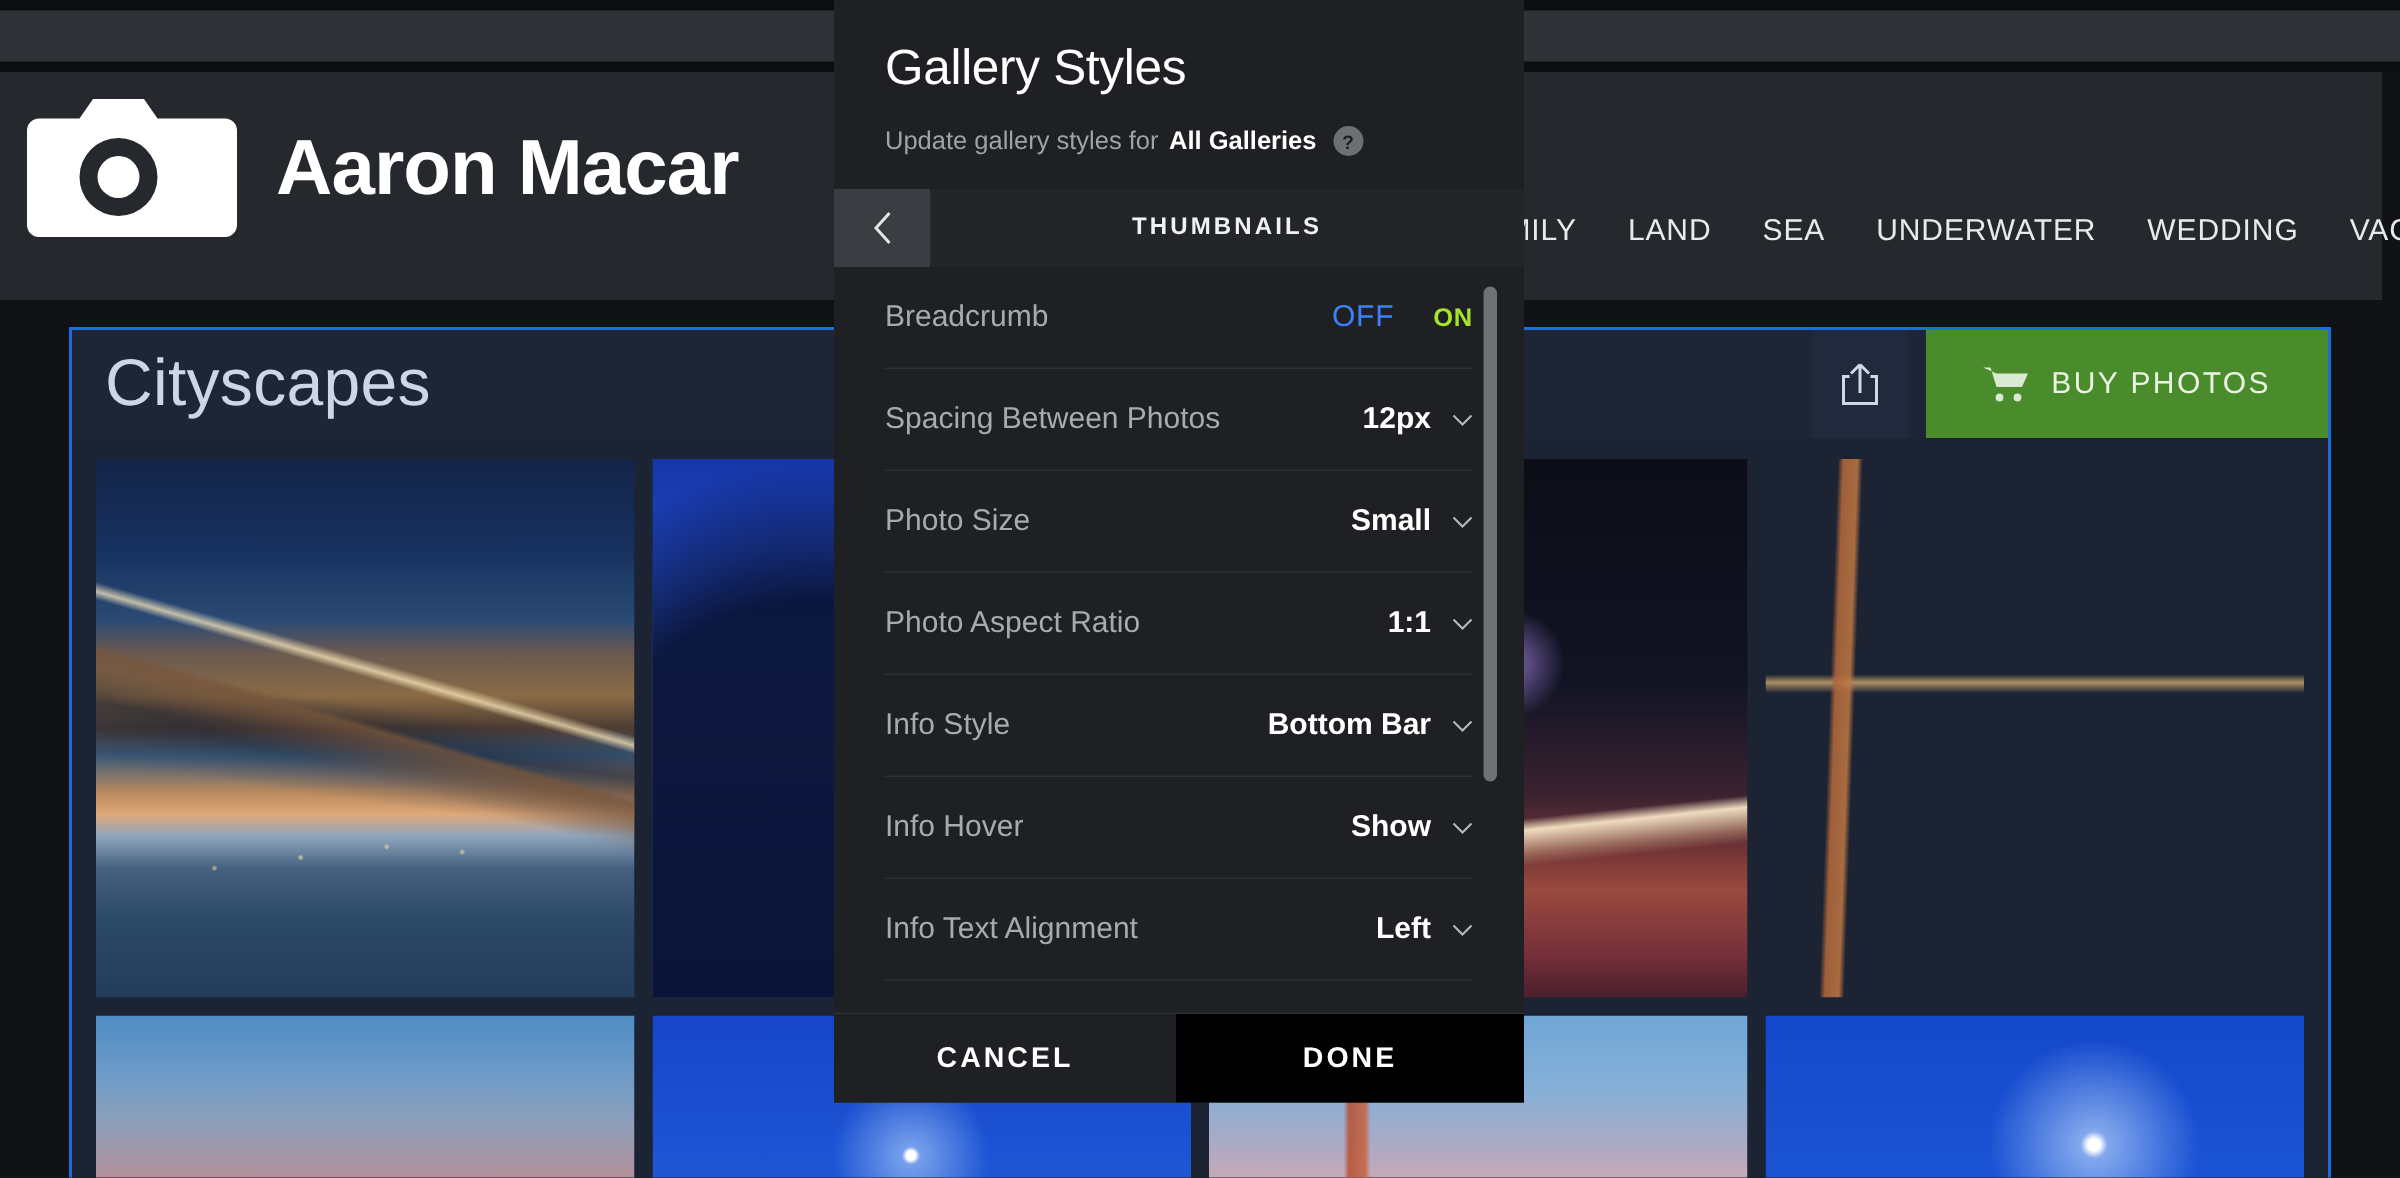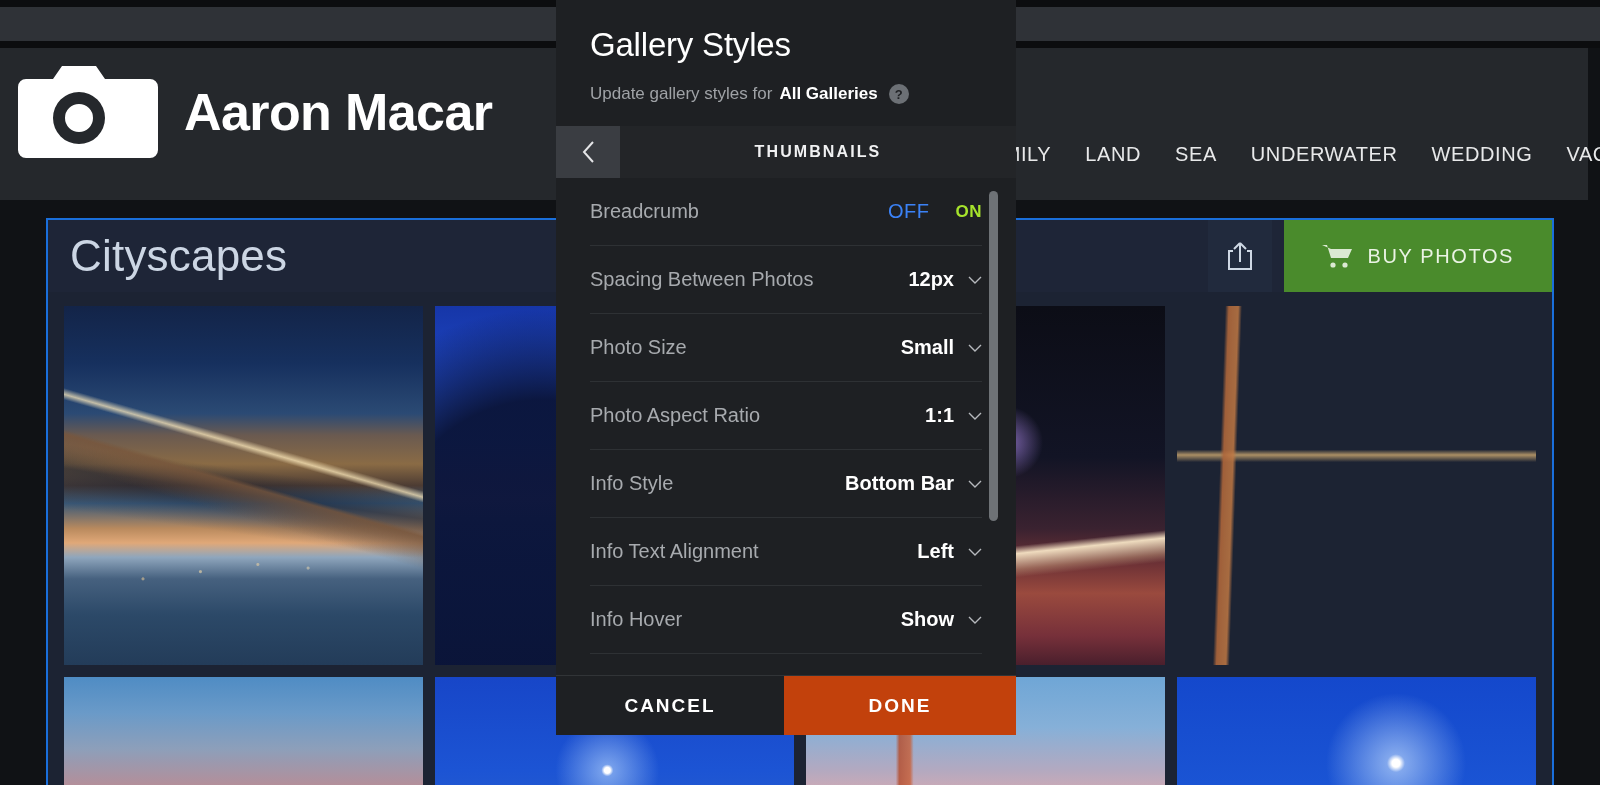--- a/index.html
+++ b/index.html
@@ -277,21 +277,21 @@
     position: absolute; right: 9px; top: 0; width: 9px; height: 100%;
   }
 
   .panel-foot { display: flex; height: 60px; border-top: 1px solid #313437; }
   .btn-cancel {
     flex: 0 0 228px; background: #1e2023; color: #ffffff;
     font-size: 19px; font-weight: 700; letter-spacing: 2px;
     display: flex; align-items: center; justify-content: center; cursor: pointer;
   }
   .btn-done {
-    flex: 1; background: #c2410c; color: #ffffff;
+    flex: 1; background: #000000; color: #ffffff;
     font-size: 19px; font-weight: 700; letter-spacing: 2px;
     display: flex; align-items: center; justify-content: center; cursor: pointer;
   }
 </style>
 </head>
 <body>
 
 <div id="root">
 
   <div class="chrome-strip">
@@ -422,33 +422,33 @@
         <span class="setting-label">Info Style</span>
         <span class="setting-value">
           <span>Bottom Bar</span>
           <svg class="chev-down" viewBox="0 0 14 8">
               <path fill="none" stroke="#b6b9bd" stroke-width="1.4" d="M1 1l6 6 6-6"></path>
             </svg>
         </span>
       </div>
 
       <div class="setting-row">
+        <span class="setting-label">Info Hover</span>
+        <span class="setting-value">
+          <span>Show</span>
+          <svg class="chev-down" viewBox="0 0 14 8">
+              <path fill="none" stroke="#b6b9bd" stroke-width="1.4" d="M1 1l6 6 6-6"></path>
+            </svg>
+        </span>
+      </div>
+
+      <div class="setting-row">
         <span class="setting-label">Info Text Alignment</span>
         <span class="setting-value">
           <span>Left</span>
-          <svg class="chev-down" viewBox="0 0 14 8">
-              <path fill="none" stroke="#b6b9bd" stroke-width="1.4" d="M1 1l6 6 6-6"></path>
-            </svg>
-        </span>
-      </div>
-
-      <div class="setting-row">
-        <span class="setting-label">Info Hover</span>
-        <span class="setting-value">
-          <span>Show</span>
           <svg class="chev-down" viewBox="0 0 14 8">
               <path fill="none" stroke="#b6b9bd" stroke-width="1.4" d="M1 1l6 6 6-6"></path>
             </svg>
         </span>
       </div>
 
       <div class="scroll-track">
         <div class="panel-scrollbar"></div>
       </div>
     </div>

